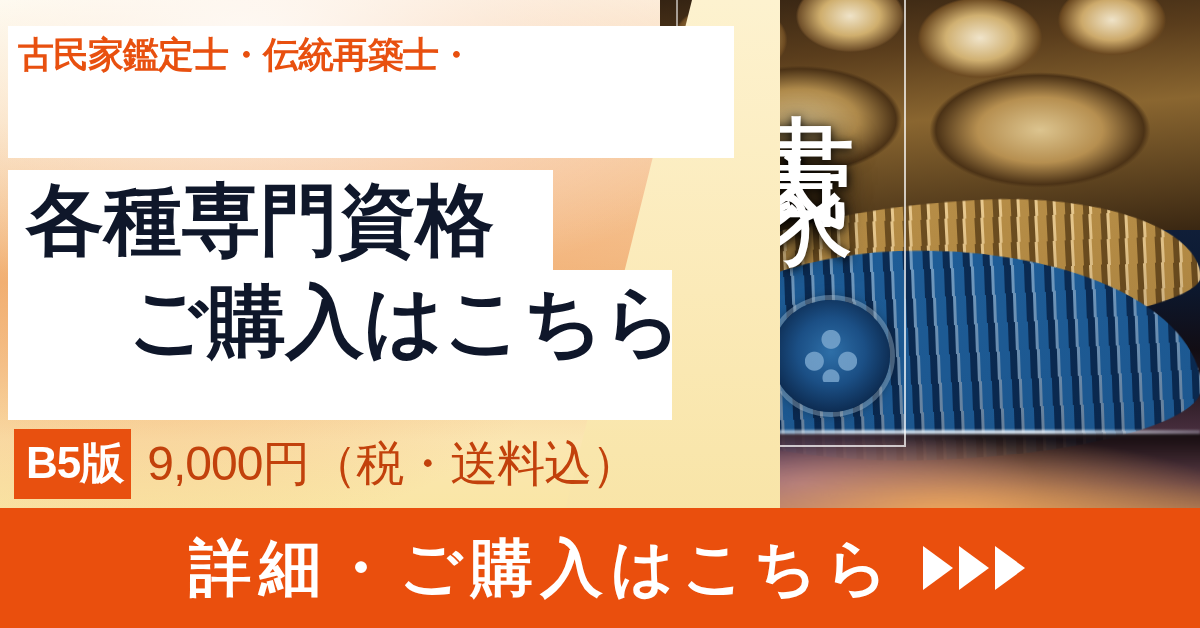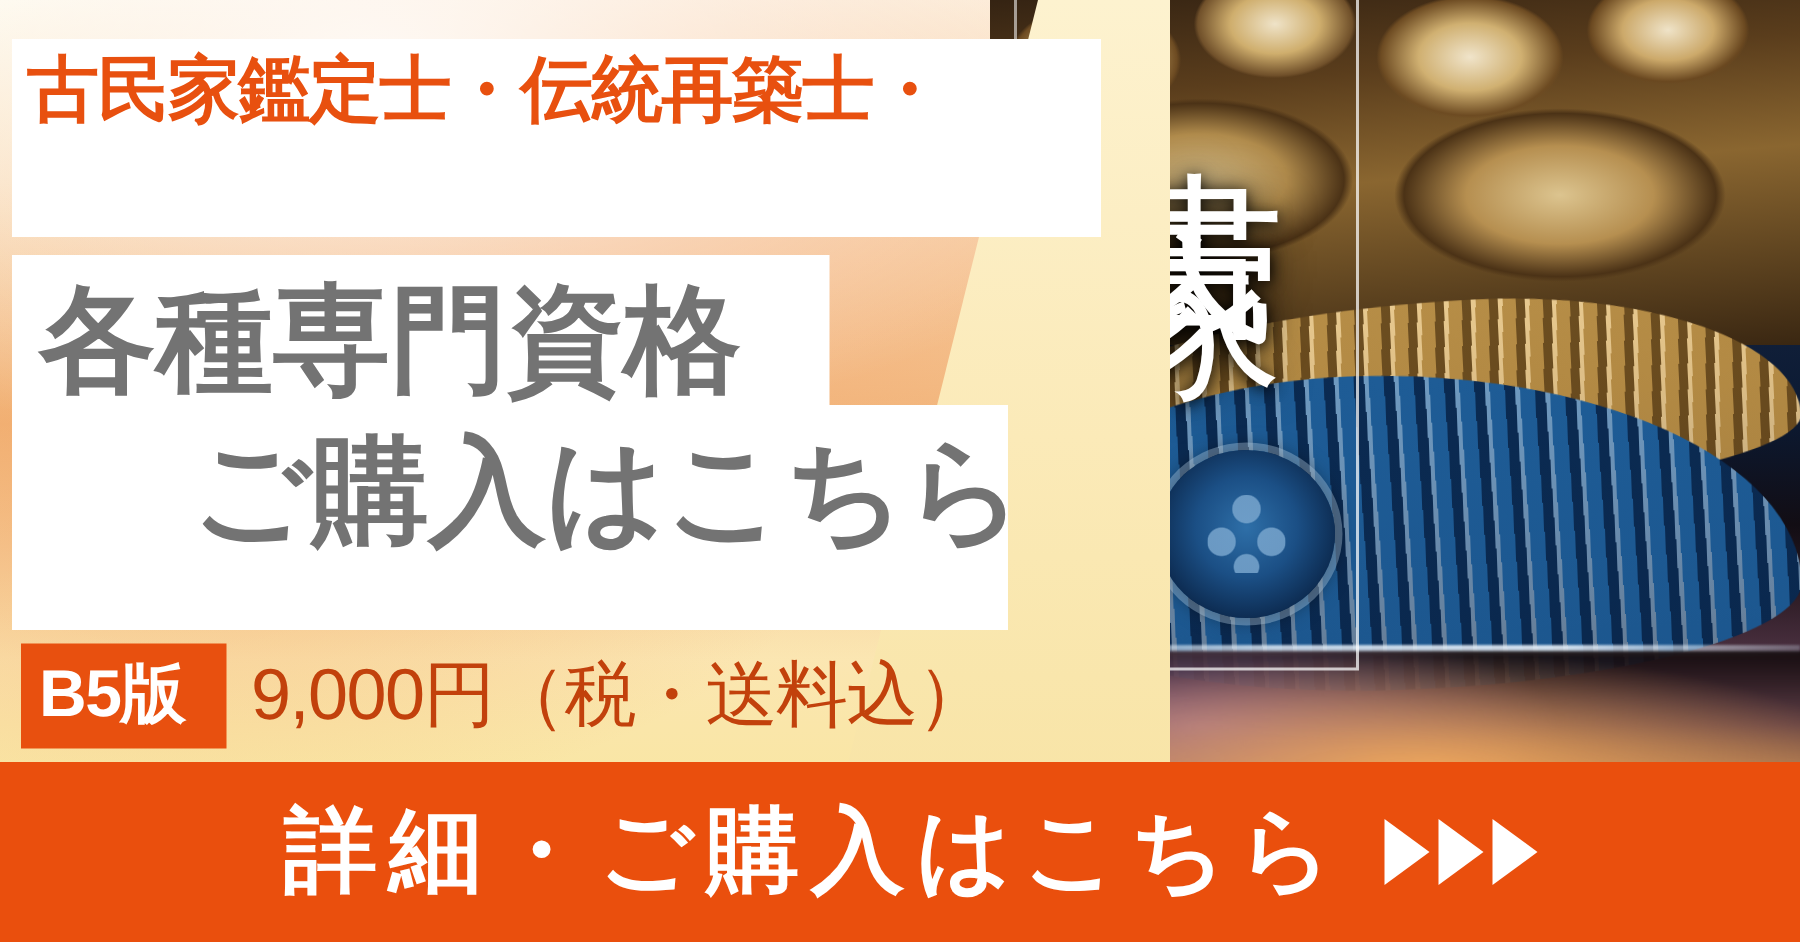--- a/index.html
+++ b/index.html
@@ -165,48 +165,48 @@
   
   .panel{position:absolute;background:#ffffff;}
   .panel-1{left:8px;top:26px;width:726px;height:132px;}
   .panel-2{left:8px;top:170px;width:545px;height:108px;}
   .panel-3{left:8px;top:270px;width:664px;height:150px;}
 
   
   .kicker{
     position:absolute;left:18px;top:30px;width:720px;
     color:#e8500f;
-    font-family:Liberation Mono, monospace;
+    font-family:Liberation Serif, serif;
     font-weight:700;
-    font-size:48px;line-height:1.42;
+    font-size:36px;line-height:1.42;
     letter-spacing:-1px;
     white-space:nowrap;
   }
   .kicker .line{display:block;}
 
   .headline{
     position:absolute;left:8px;top:176px;width:680px;
-    color:#737373;
-    font-family:Liberation Serif, serif;
+    color:#0f172a;
+    font-family:Liberation Mono, monospace;
     font-weight:700;font-size:78px;line-height:1.3;
     letter-spacing:0px;white-space:nowrap;
   }
   .headline .h-a{display:block;padding-left:18px;}
   .headline .h-b{display:block;padding-left:120px;}
 
   
   .price-row{
     position:absolute;left:14px;top:428px;height:72px;
     display:flex;align-items:center;gap:16px;
   }
   .badge{
     background:#e8500f;color:#ffffff;
     font-family:"Liberation Sans","DejaVu Sans",sans-serif;
     font-weight:700;font-size:44px;line-height:1;
-    padding:12px 28px 14px 12px;
+    padding:12px 8px 14px 12px;
     letter-spacing:-1px;white-space:nowrap;
   }
   .price{
     color:#c2410c;
     font-family:Liberation Sans, sans-serif;
     font-weight:400;font-size:48px;line-height:1;
     letter-spacing:-1px;white-space:nowrap;
   }
 
   

